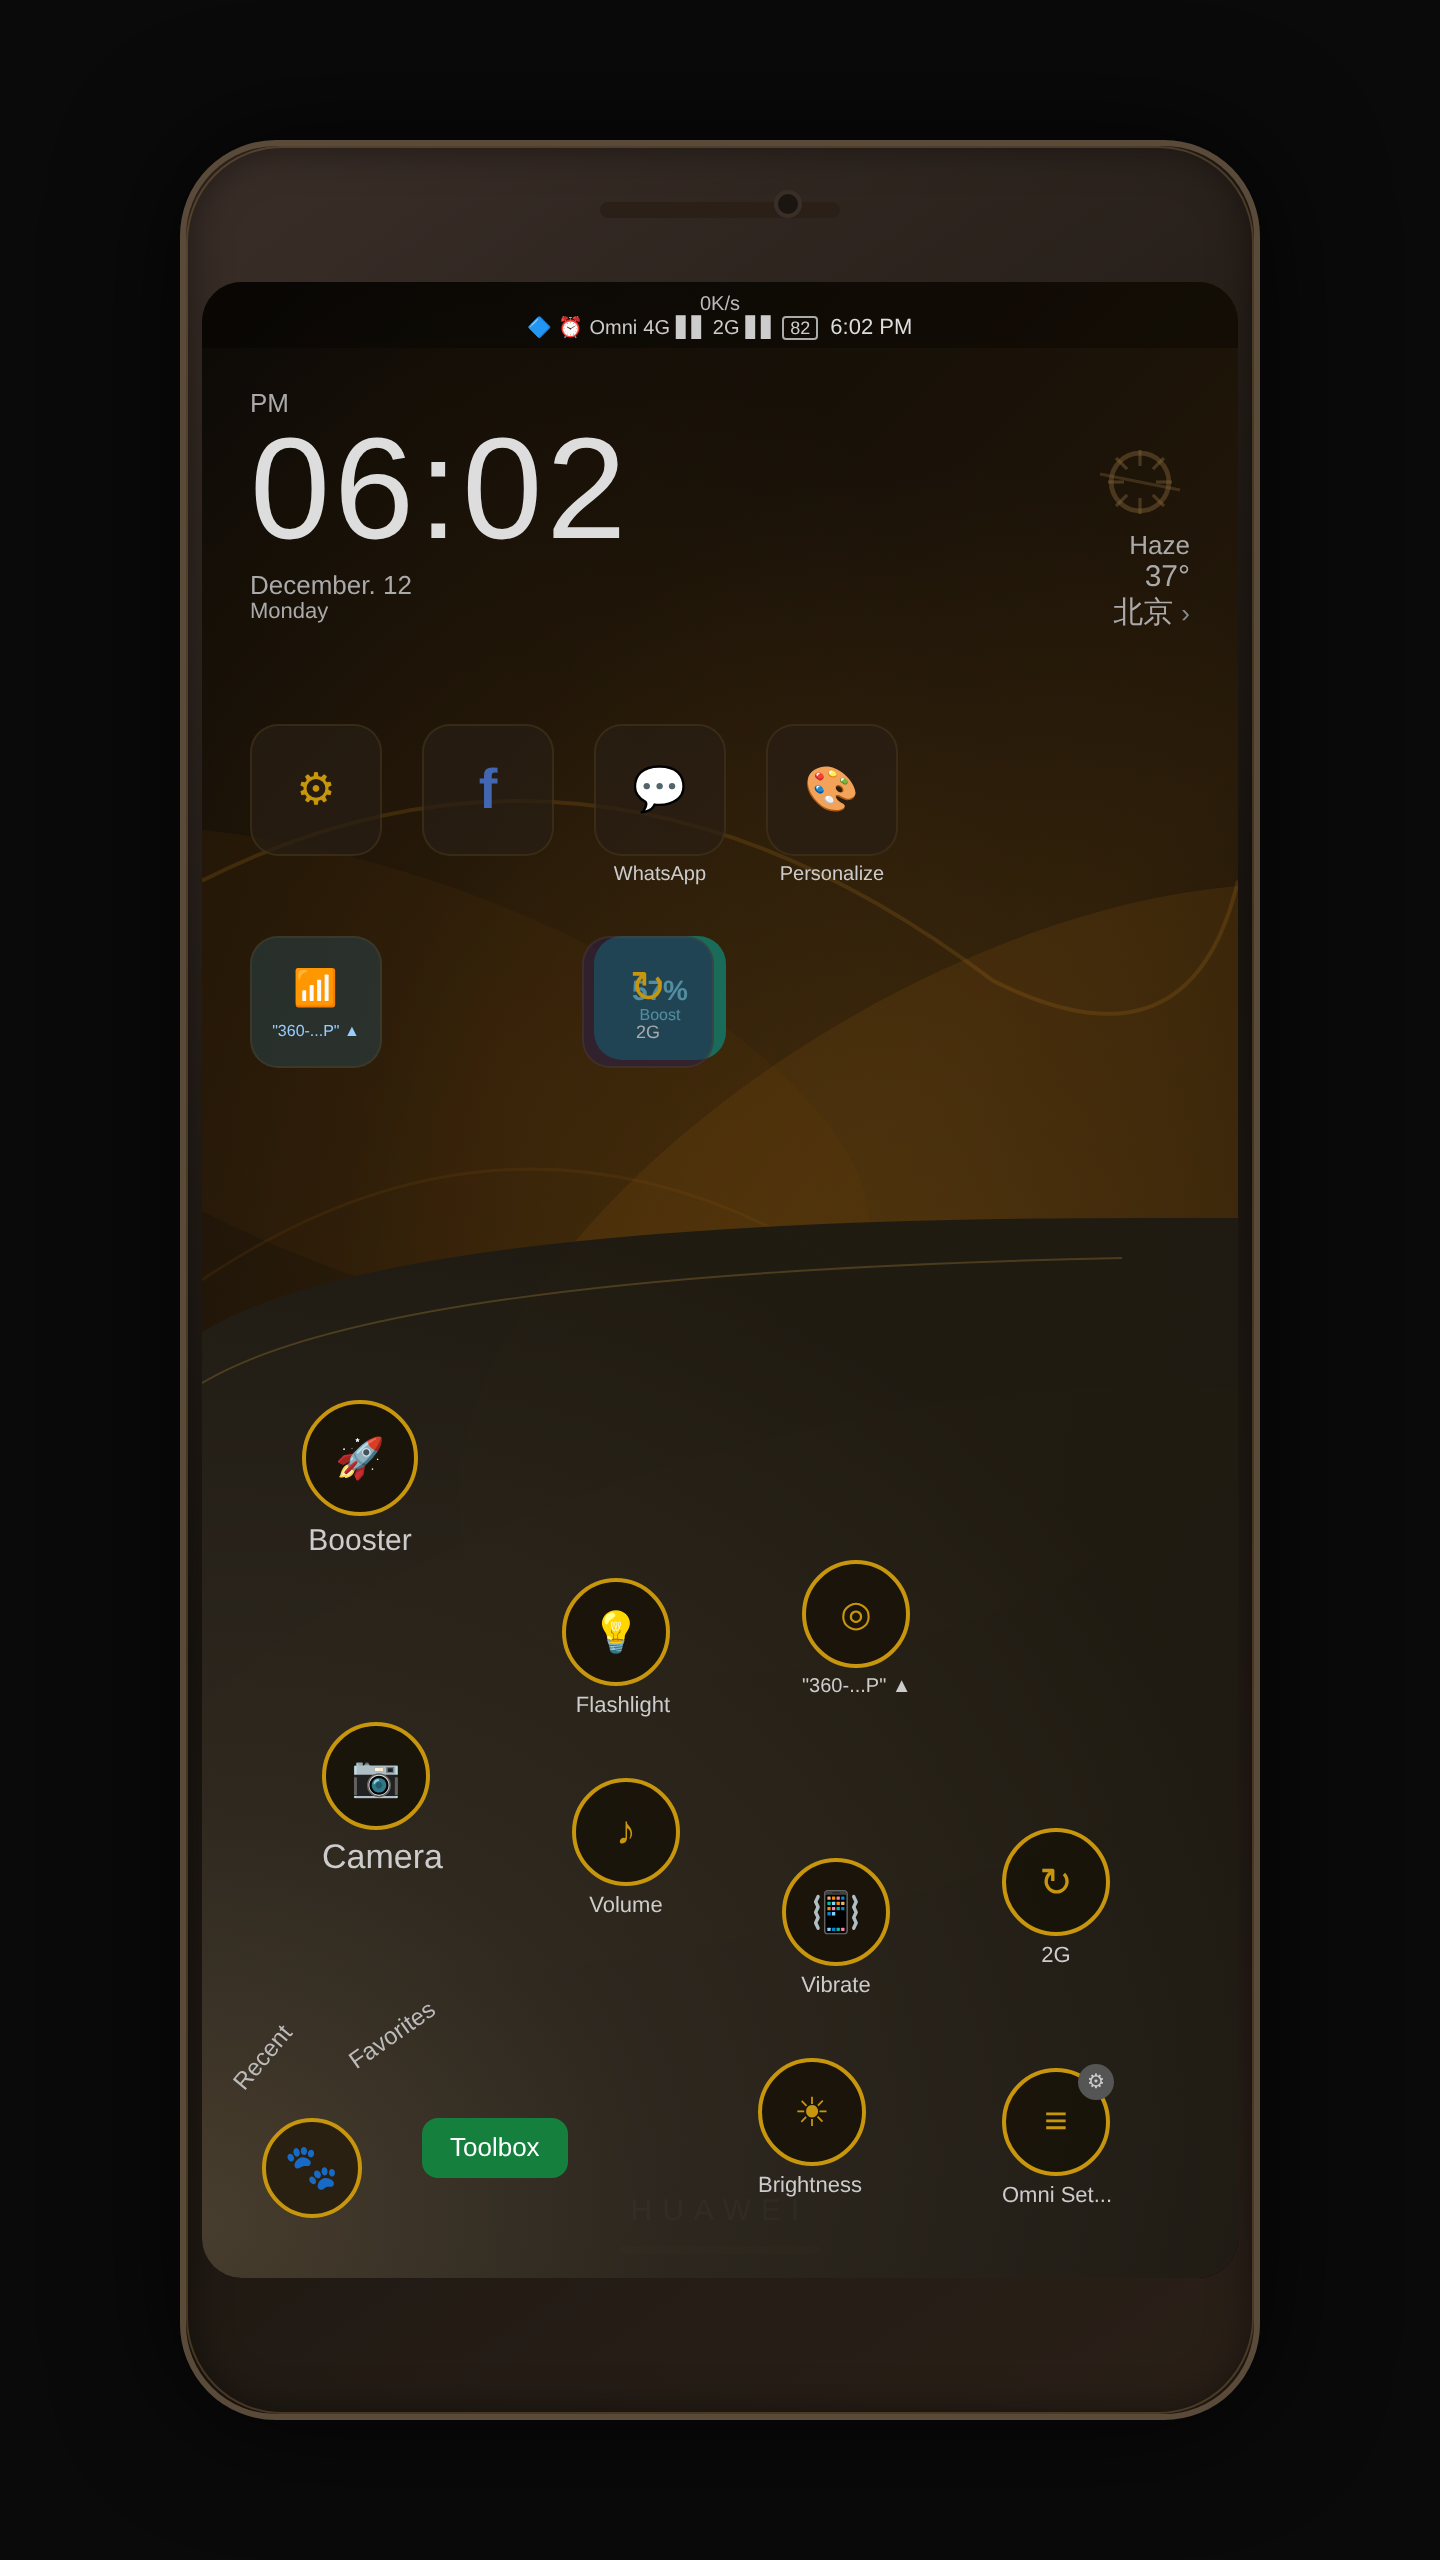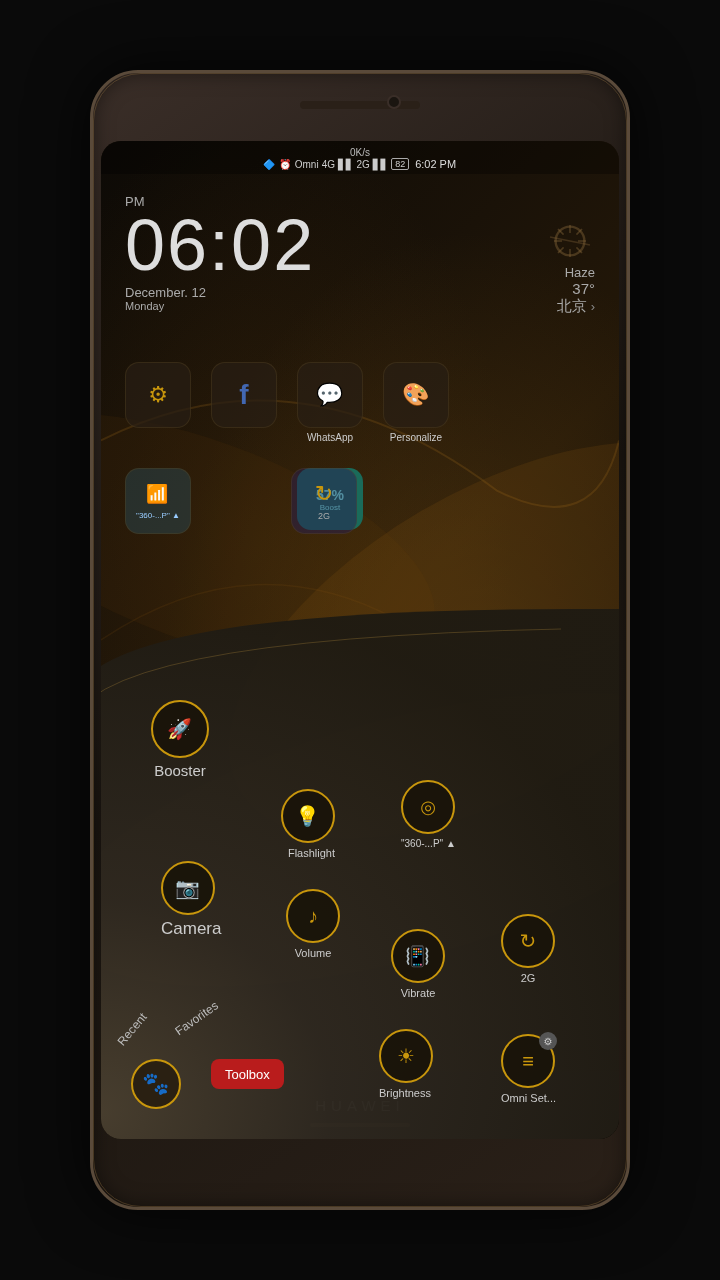--- a/index.html
+++ b/index.html
@@ -504,21 +504,21 @@
       </div>
 
       <div style="position:absolute;bottom:90px;left:55px;transform:rotate(-50deg);transform-origin:left bottom;">
         <span style="font-size:12px;color:#bbb;font-weight:300;">Recent</span>
       </div>
       <div style="position:absolute;bottom:100px;left:110px;transform:rotate(-35deg);transform-origin:left bottom;">
         <span style="font-size:12px;color:#bbb;font-weight:300;">Favorites</span>
       </div>
 
       <div style="position:absolute;bottom:50px;left:140px;">
-        <div style="background:#b91c1c;border-radius:8px;padding:6px 14px;">
+        <div style="background:#15803d;border-radius:8px;padding:6px 14px;">
           <span style="font-size:13px;color:#fff;">Toolbox</span>
         </div>
       </div>
 
       <div style="position:absolute;bottom:30px;left:60px;">
         <div style="width:50px;height:50px;border-radius:50%;background:rgba(40,30,15,0.9);border:2px solid #c8960c;display:flex;align-items:center;justify-content:center;">
           <span style="font-size:22px;">🐾</span>
         </div>
       </div>
     </div>

